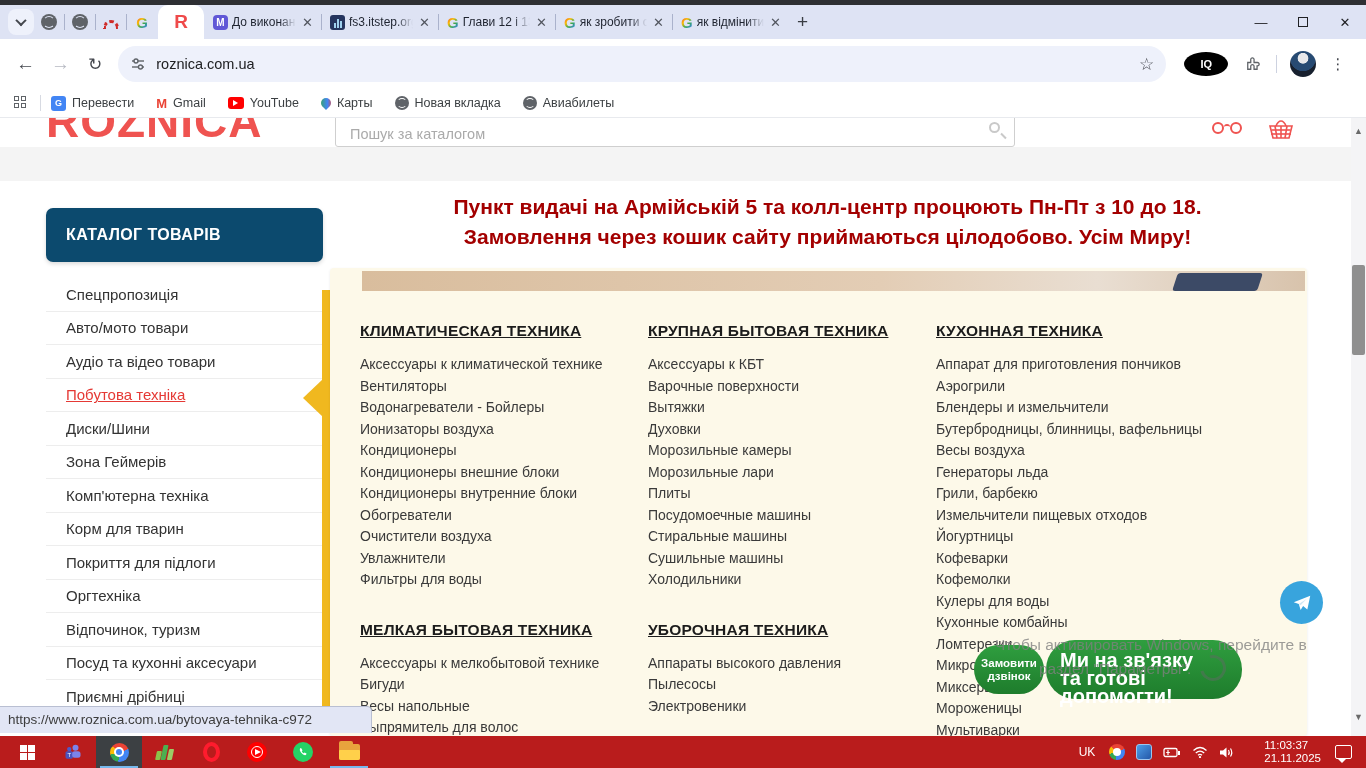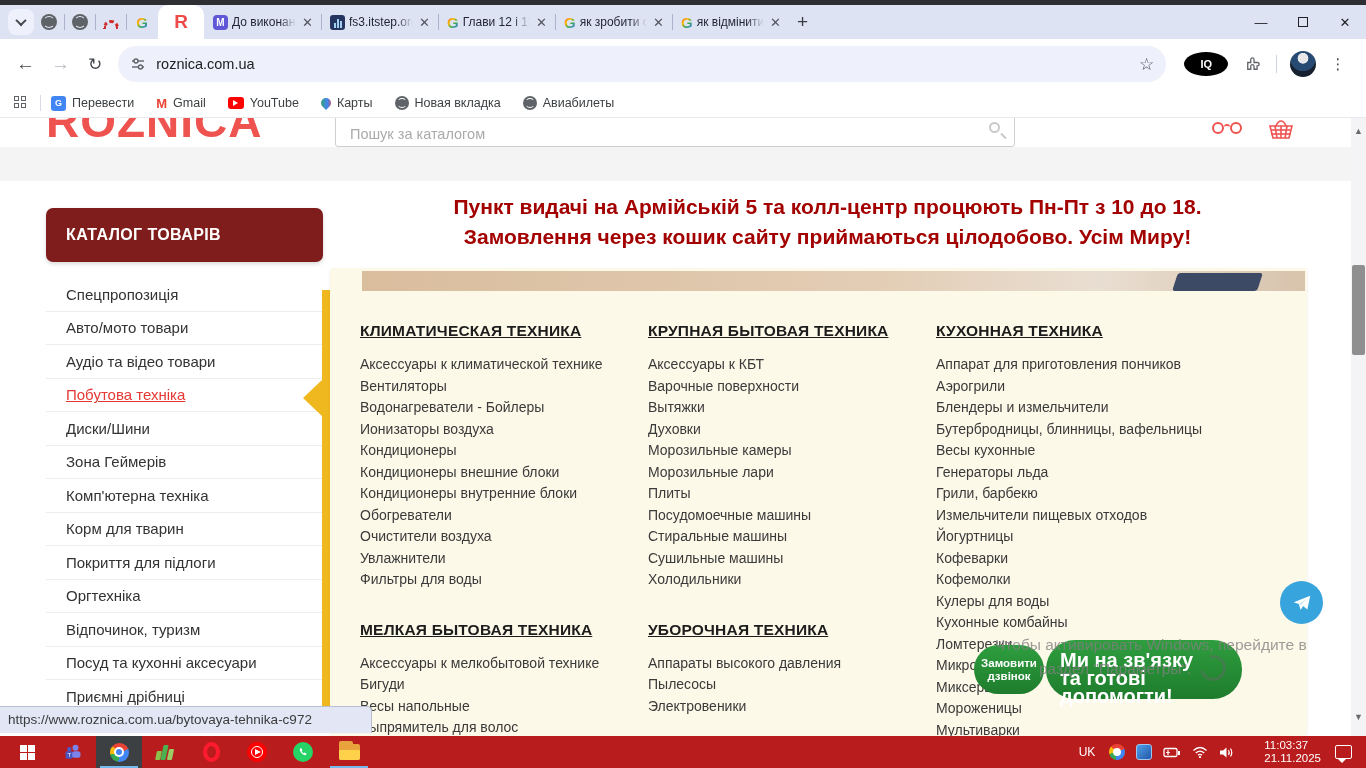--- a/index.html
+++ b/index.html
@@ -67,21 +67,21 @@
   .mag:after { content:""; position:absolute; width:7px; height:2px; background:#c9c9c9; transform:rotate(45deg); left:9px; top:11px; }
   .hdr-glasses { position:absolute; left:1212px; top:4px; width:34px; height:16px; }
   .hdr-glasses i { position:absolute; width:12px; height:12px; border:2px solid #ef5350; border-radius:50%; top:0; }
   .hdr-glasses i.l { left:0; } .hdr-glasses i.r { right:4px; }
   .hdr-glasses:after { content:""; position:absolute; left:12px; top:2px; width:6px; height:4px; border-top:2px solid #ef5350; border-radius:50%; }
   .hdr-basket { position:absolute; left:1266px; top:2px; width:30px; height:20px; }
   .gray-band { position:absolute; left:0; top:29px; width:1351px; height:34px; background:#f4f4f4; }
 
   .announce { position:absolute; left:345px; top:74px; width:965px; text-align:center; font-size:21px; font-weight:700; color:#a30000; line-height:30px; }
 
-  .catalog-btn { position:absolute; left:46px; top:90px; width:277px; height:54px; background:#7f1d1d; border-radius:7px; color:#fff; font-size:16px; font-weight:700; letter-spacing:.4px; display:flex; align-items:center; padding-left:20px; box-shadow:0 2px 4px rgba(0,0,0,.15); }
+  .catalog-btn { position:absolute; left:46px; top:90px; width:277px; height:54px; background:#0c4a6e; border-radius:7px; color:#fff; font-size:16px; font-weight:700; letter-spacing:.4px; display:flex; align-items:center; padding-left:20px; box-shadow:0 2px 4px rgba(0,0,0,.15); }
 
   .sidebar { position:absolute; left:46px; top:160px; width:277px; background:#fff; }
   .sb-item { height:33.5px; border-bottom:1px solid #ededed; display:flex; align-items:center; padding-left:20px; font-size:15px; color:#333; background:#fff; }
   .sb-item.active span { color:#e53935; text-decoration:underline; }
 
   .y-strip { position:absolute; left:322px; top:172px; width:8px; height:431px; background:#f0b81f; }
   .y-arrow { position:absolute; left:303px; top:261px; width:0; height:0; border-top:19px solid transparent; border-bottom:19px solid transparent; border-right:20px solid #f0b81f; }
 
   .mega { position:absolute; left:330px; top:150px; width:977px; height:468px; background:#fdf9e9; border-radius:4px; box-shadow:0 1px 3px rgba(0,0,0,.08); }
   .mega-banner { position:absolute; left:32px; top:3px; width:943px; height:20px; background:linear-gradient(90deg,#d9bd9d,#e3cdb5 55%,#e9ded2 78%,#d8c3ac); overflow:hidden; }
@@ -404,21 +404,21 @@
           <div class="mm-link">Аппараты высокого давления</div>
           <div class="mm-link">Пылесосы</div>
           <div class="mm-link">Электровеники</div>
         </div>
         <div class="mm-col">
           <div class="mm-title">КУХОННАЯ ТЕХНИКА</div>
           <div class="mm-link">Аппарат для приготовления пончиков</div>
           <div class="mm-link">Аэрогрили</div>
           <div class="mm-link">Блендеры и измельчители</div>
           <div class="mm-link">Бутербродницы, блинницы, вафельницы</div>
-          <div class="mm-link">Весы кухонные</div>
+          <div class="mm-link">Весы воздуха</div>
           <div class="mm-link">Генераторы льда</div>
           <div class="mm-link">Грили, барбекю</div>
           <div class="mm-link">Измельчители пищевых отходов</div>
           <div class="mm-link">Йогуртницы</div>
           <div class="mm-link">Кофеварки</div>
           <div class="mm-link">Кофемолки</div>
           <div class="mm-link">Кулеры для воды</div>
           <div class="mm-link">Кухонные комбайны</div>
           <div class="mm-link">Ломтерезки</div>
           <div class="mm-link">Микроволновки</div>

